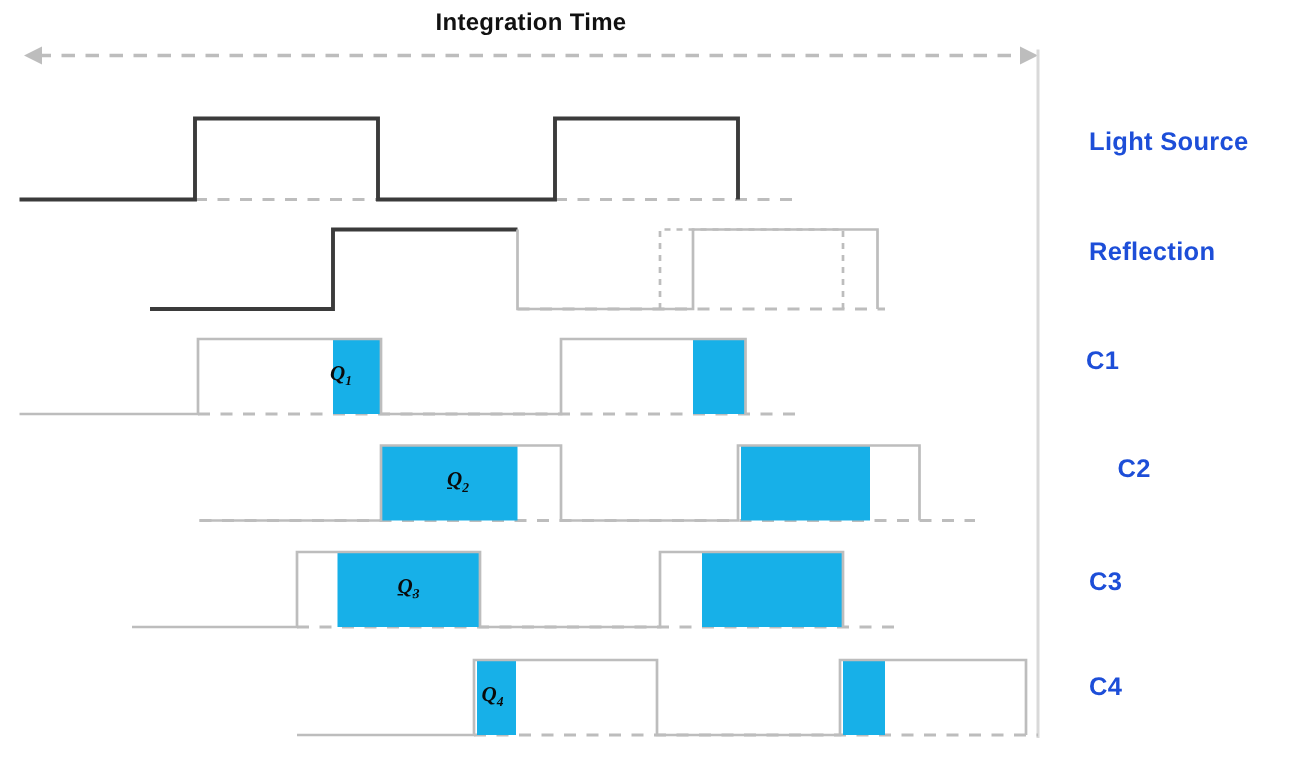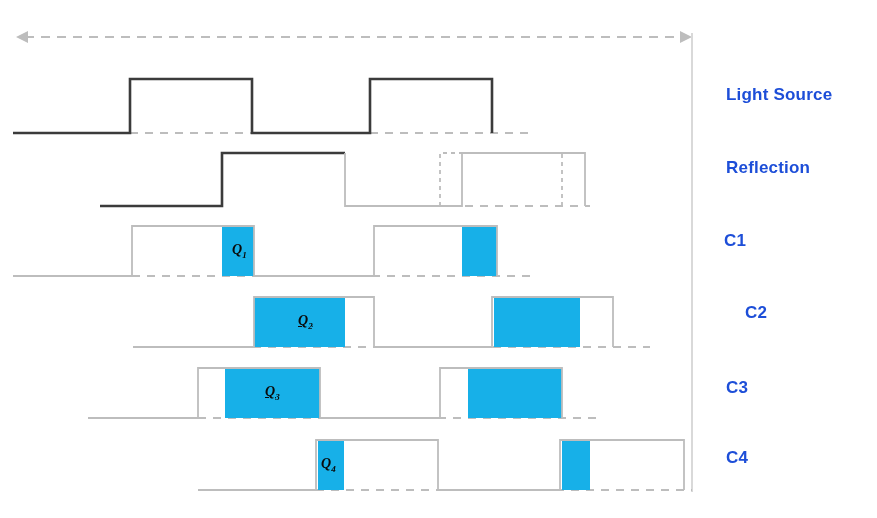--- a/index.html
+++ b/index.html
@@ -55,20 +55,21 @@
   }
   .q-label sub {
     font-size: 9px;
   }
 </style>
 </head>
 <body>
 
 <div id="stage">
 
+  <div id="title-text" style="left: 204px; width: 300px; top: 7px;">Integration Time</div>
 
   <svg id="diagram-svg" viewBox="0 0 877 518" xmlns="http://www.w3.org/2000/svg">
     <g id="arrow-layer">
         <line x1="25" y1="37" x2="683" y2="37" stroke="#BDBDBD" stroke-width="2.2" stroke-dasharray="9 7" stroke-linecap="butt"></line>
         <polygon points="16,37 28,31 28,43" fill="#BDBDBD"></polygon>
         <polygon points="692,37 680,31 680,43" fill="#BDBDBD"></polygon>
       </g>
     <g id="divider-layer">
         <line x1="692" y1="33" x2="692" y2="492" stroke="#D9D9D9" stroke-width="2"></line>
       </g>
@@ -112,19 +113,19 @@
 
   <div id="labels-layer">
       <div class="row-label" style="left: 726px; top: 85px;">Light Source</div>
       <div class="row-label" style="left: 726px; top: 158px;">Reflection</div>
       <div class="row-label" style="left: 724px; top: 231px;">C1</div>
       <div class="row-label" style="left: 726px; top: 303px; margin-left: 19px;">C2</div>
       <div class="row-label" style="left: 726px; top: 378px;">C3</div>
       <div class="row-label" style="left: 726px; top: 448px;">C4</div>
     </div>
   <div id="q-layer">
-      <div class="q-label" style="left: 232px; top: 242px;"><span>Q</span><sub>1</sub></div>
+      <div class="q-label" style="left: 220px; top: 242px;"><span>Q</span><sub>1</sub></div>
       <div class="q-label" style="left: 298px; top: 313px; text-decoration: underline;"><span>Q</span><sub>2</sub></div>
       <div class="q-label" style="left: 265px; top: 384px; text-decoration: underline;"><span>Q</span><sub>3</sub></div>
       <div class="q-label" style="left: 321px; top: 456px;"><span>Q</span><sub>4</sub></div>
     </div>
 
 </div>
 
 </body></html>

